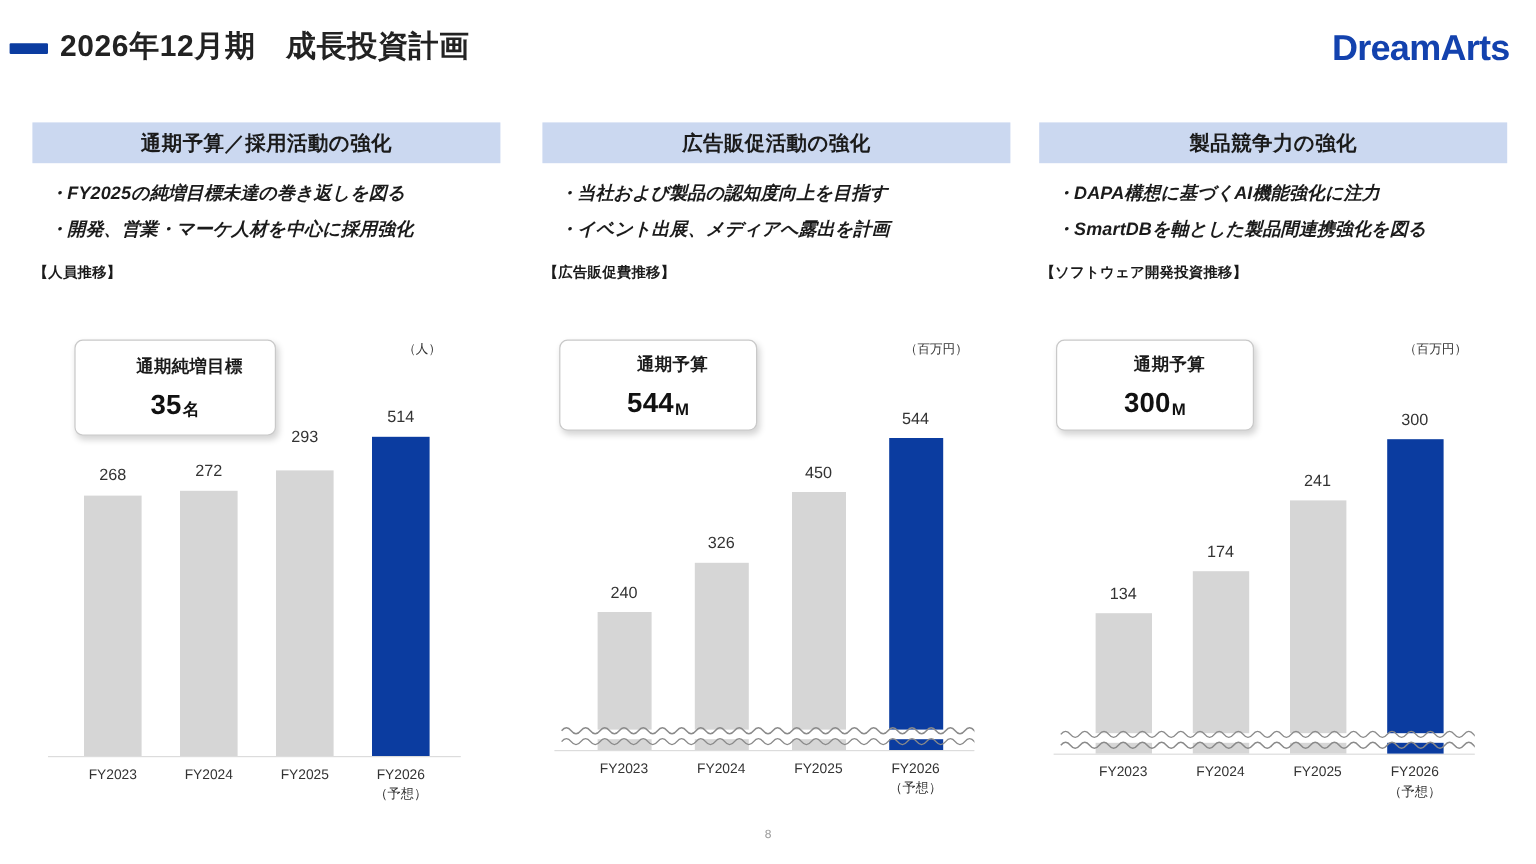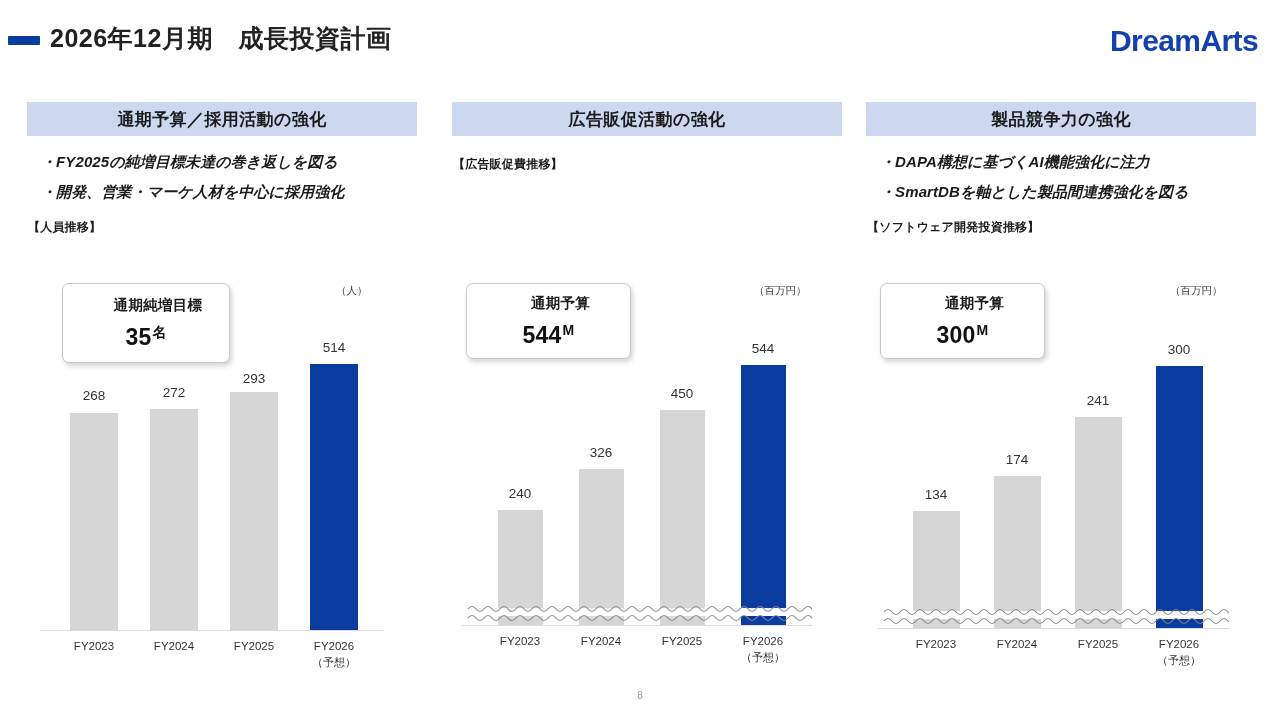--- a/index.html
+++ b/index.html
@@ -55,21 +55,21 @@
   
   .callout{
     position:absolute;
     background:#ffffff;border:1px solid #c9c9c9;border-radius:7px;
     box-shadow:2px 3px 5px rgba(0,0,0,.17);
     display:flex;flex-direction:column;align-items:center;justify-content:center;
   }
   .callout-title{font-size:14.5px;font-weight:bold;color:#1b1b1b;letter-spacing:.3px;margin-left:24px;}
   .callout-value{
     margin-top:9px;font-size:23px;font-weight:bold;color:#111111;letter-spacing:.2px;
-    display:flex;align-items:flex-start;
+    display:flex;align-items:flex-end;
   }
   .callout-value .unit{font-size:14px;font-weight:bold;margin-left:1px;}
   
   .chart{position:absolute;}
   .unit-label{
     position:absolute;font-size:10.5px;color:#333333;white-space:nowrap;
   }
   .bar{position:absolute;bottom:0;background:#D6D6D6;}
   .bar.accent{background:#0B3CA0;}
   .bar-value{
@@ -106,20 +106,24 @@
   <div class="bullets">
     <div class="bullet">・FY2025の純増目標未達の巻き返しを図る</div>
     <div class="bullet">・開発、営業・マーケ人材を中心に採用強化</div>
   </div>
   <div class="sec-label">【人員推移】</div>
 </div>
 
 <div class="col col-2">
   <div class="col-head">
     <span class="col-head-text">広告販促活動の強化</span>
+  </div>
+  <div class="bullets">
+    <div class="bullet">・当社および製品の認知度向上を目指す</div>
+    <div class="bullet">・イベント出展、メディアへ露出を計画</div>
   </div>
   <div class="sec-label">【広告販促費推移】</div>
 </div>
 
 <div class="col col-3">
   <div class="col-head">
     <span class="col-head-text">製品競争力の強化</span>
   </div>
   <div class="bullets">
     <div class="bullet">・DAPA構想に基づくAI機能強化に注力</div>
@@ -155,21 +159,21 @@
 <div class="chart" id="chart-0" style="left:40px;top:280px;width:380px;height:400px;">
     <div class="unit-label" style="left: 296px; top: 4px;">（人）</div>
     <div class="axis-line" style="left: 0px; top: 350px; width: 344px;"></div>
     <div class="bar" style="left: 30px; width: 48px; height: 217.507px; bottom: 50px;"></div>
     <div class="bar-value" style="left: 14px; width: 80px; top: 108.493px;">268</div>
     <div class="xlab" style="left: 9px; width: 90px; top: 358px;">FY2023</div>
     <div class="bar" style="left: 110px; width: 48px; height: 220.754px; bottom: 50px;"></div>
     <div class="bar-value" style="left: 94px; width: 80px; top: 105.246px;">272</div>
     <div class="xlab" style="left: 89px; width: 90px; top: 358px;">FY2024</div>
     <div class="bar" style="left: 190px; width: 48px; height: 237.797px; bottom: 50px;"></div>
-    <div class="bar-value" style="left: 174px; width: 80px; top: 91px;">293</div>
+    <div class="bar-value" style="left: 174px; width: 80px; top: 76px;">293</div>
     <div class="xlab" style="left: 169px; width: 90px; top: 358px;">FY2025</div>
     <div class="bar accent" style="left: 270px; width: 48px; height: 266.203px; bottom: 50px;"></div>
     <div class="bar-value" style="left: 254px; width: 80px; top: 59.7971px;">514</div>
     <div class="xlab" style="left: 249px; width: 90px; top: 358px;">FY2026<span class="sub">（予想）</span></div>
   </div>
 <div class="chart" id="chart-1" style="left:462px;top:280px;width:370px;height:400px;">
     <div class="unit-label" style="left: 292px; top: 4px;">（百万円）</div>
     <div class="axis-line" style="left: 0px; top: 345px; width: 349.5px;"></div>
     <div class="bar" style="left: 35.5px; width: 45px; height: 114.783px; bottom: 55px;"></div>
     <div class="bar-value" style="left: 18px; width: 80px; top: 206.217px;">240</div>

